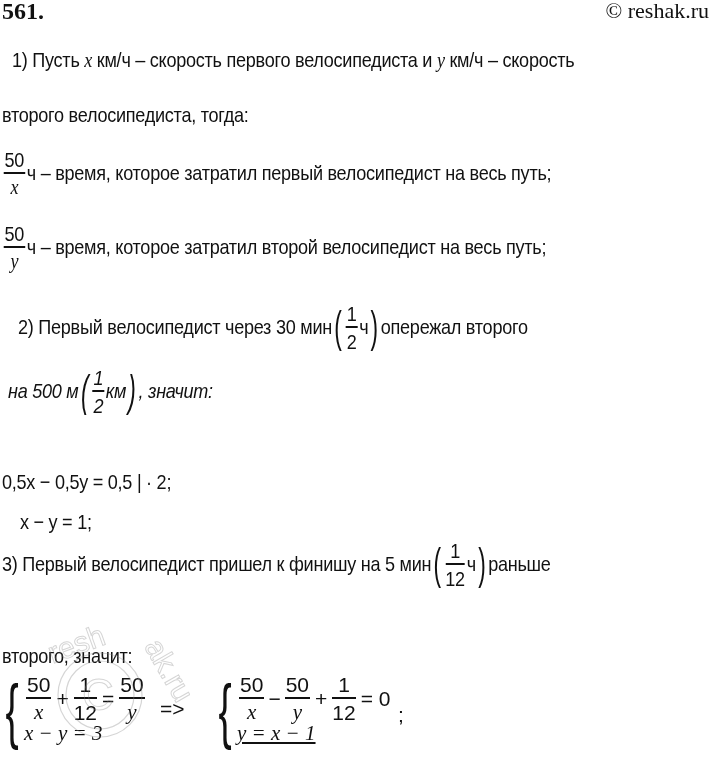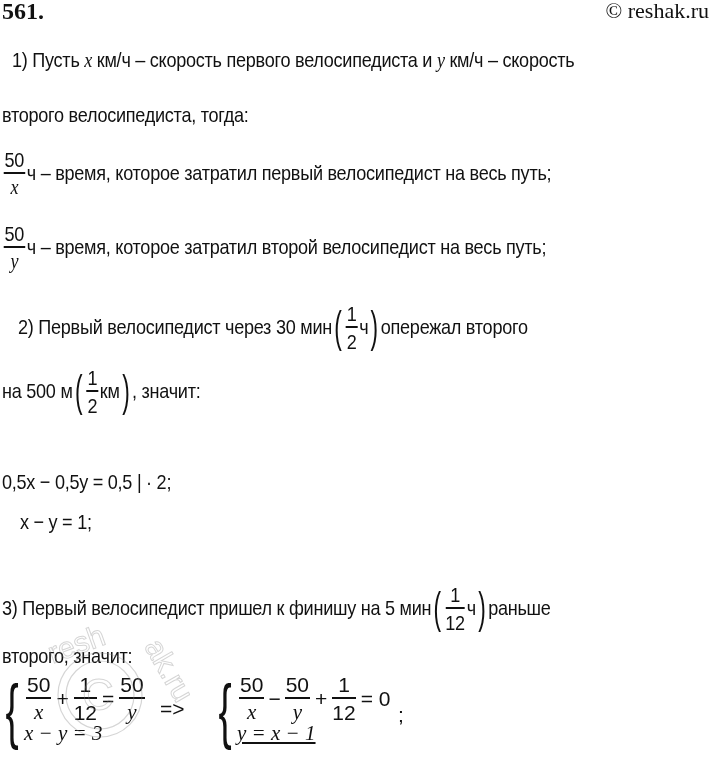--- a/index.html
+++ b/index.html
@@ -71,21 +71,21 @@
         <span class="n">1</span>
         <span class="bar"></span>
         <span class="d">2</span>
       </span>
     <span> ч</span>
     <span class="paren">)</span>
     <span> опережал второго</span>
   </span>
 </div>
 
-<div class="abs line" style="left:2px; top:367px;">
+<div class="abs line" style="left:8px; top:367px;font-style:italic;">
   <span class="narrow" style="display:inline-flex; align-items:center;">
     <span>на 500 м </span>
     <span class="paren">(</span>
     <span class="frac">
         <span class="n">1</span>
         <span class="bar"></span>
         <span class="d">2</span>
       </span>
     <span> км</span>
     <span class="paren">)</span>
@@ -93,21 +93,21 @@
   </span>
 </div>
 
 <div class="abs line" style="left:2px; top:455px;margin-top:15px;">
   <span class="narrow">0,5x − 0,5y = 0,5     | · 2;</span>
 </div>
 <div class="abs line" style="left:20px; top:510px;">
   <span class="narrow">x − y = 1;</span>
 </div>
 
-<div class="abs line" style="left:2px; top:584px;">
+<div class="abs line" style="left:2px; top:540px;">
   <span class="narrow" style="display:inline-flex; align-items:center;">
     <span>3) Первый велосипедист пришел к финишу на 5 мин </span>
     <span class="paren">(</span>
     <span class="frac">
         <span class="n">1</span>
         <span class="bar"></span>
         <span class="d">12</span>
       </span>
     <span> ч</span>
     <span class="paren">)</span>

